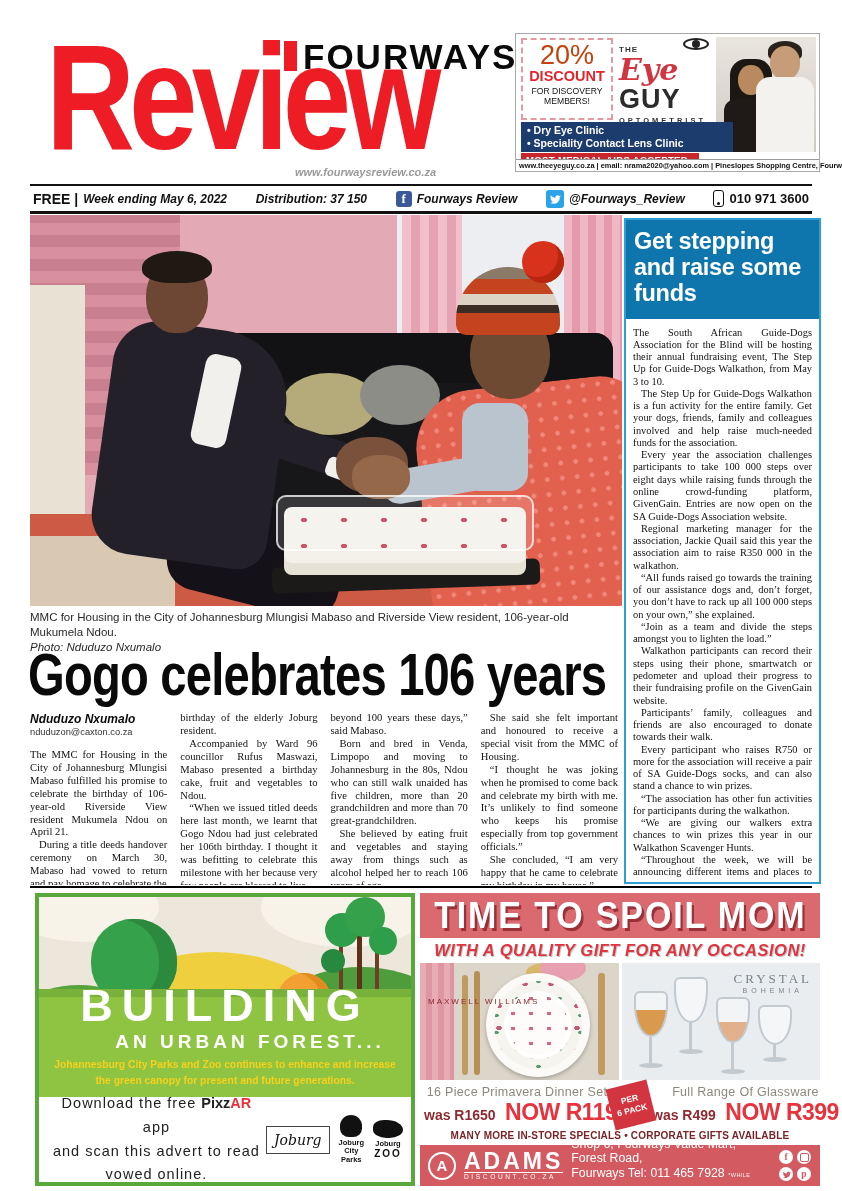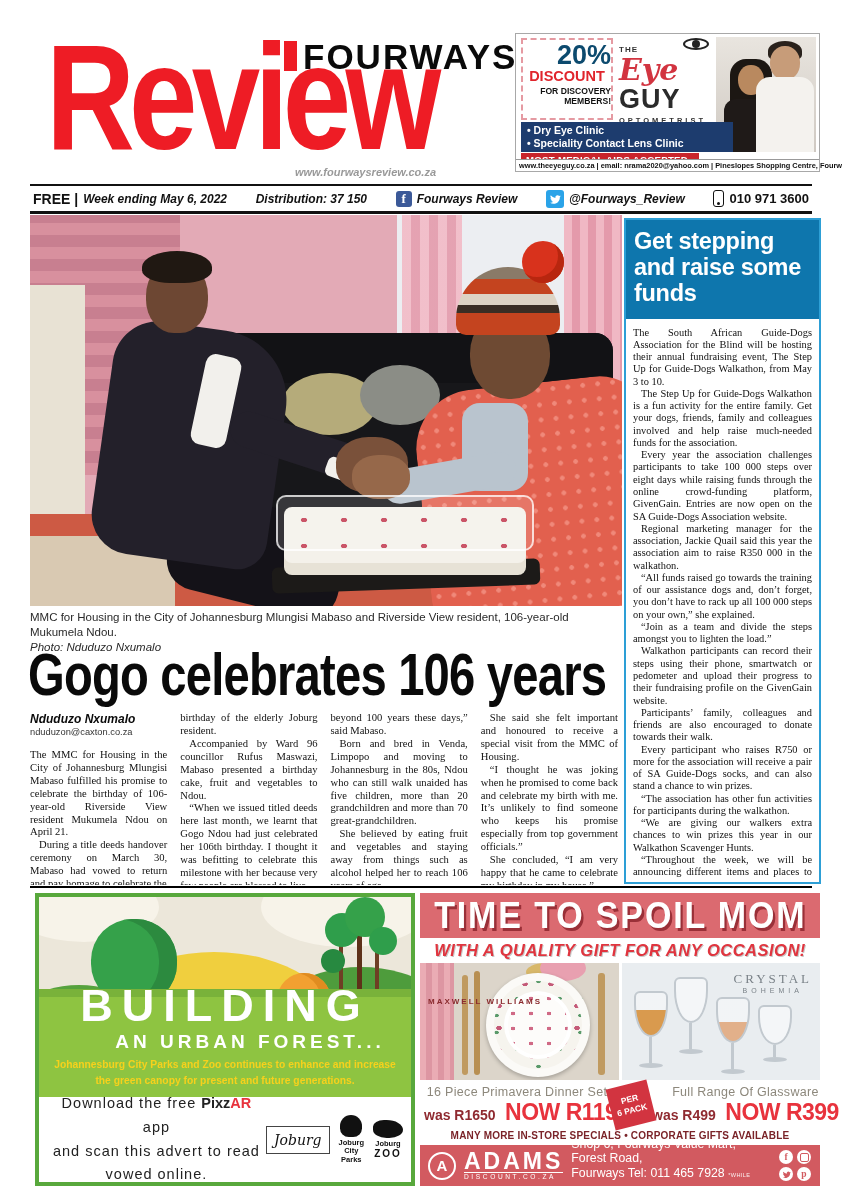--- a/index.html
+++ b/index.html
@@ -14,23 +14,23 @@
             transform-origin:left top; white-space:nowrap; }
   .fourways-bar { left:284px; top:41px; width:13px; height:30px; background:#ee1c25; }
   .fourways { left:303px; top:37px; font-size:35px; font-weight:800; color:#0a0a0a; letter-spacing:2px; }
   .website { left:295px; top:166px; width:210px; text-align:left; font-size:11px;
              font-weight:700; font-style:italic; color:#999; }
 
   
   .eyeguy { left:515px; top:33px; width:305px; height:139px; border:1px solid #a8a8a8; background:#fff; }
   .eg-disc { position:absolute; left:5px; top:4px; width:92px; height:82px;
              border:2px dashed #e59aa2; text-align:center; padding-top:2px; }
-  .eg-20 { font-size:27px; font-weight:700; color:#0c4a6e; line-height:1;text-align:right; }
+  .eg-20 { font-size:27px; font-weight:400; color:#c2410c; line-height:1; }
   .eg-discount { font-size:14.5px; font-weight:800; color:#e0252c; line-height:1.1; }
-  .eg-members { font-size:8.6px; font-weight:700; color:#111; line-height:1.15; margin-top:2px;text-align:right; }
+  .eg-members { font-size:8.6px; font-weight:400; color:#111; line-height:1.15; margin-top:2px; }
   .eg-brand { position:absolute; left:103px; top:4px; width:110px; }
   .eg-the { font-size:8px; font-weight:700; color:#333; letter-spacing:1px; }
   .eg-eye { font-family:"DejaVu Serif",serif; font-style:italic; font-size:30px;
             font-weight:700; color:#d23440; line-height:0.9; display:inline-block; }
   .eg-guy { font-size:27px; font-weight:600; color:#2b2b2b; letter-spacing:1px;
             display:inline-block; vertical-align:6px; }
   .eg-eyeicon { position:absolute; left:64px; top:0px; width:26px; height:12px;
                 border:2px solid #222; border-radius:50%; }
   .eg-eyeicon::after { content:""; position:absolute; left:7px; top:0px; width:8px; height:8px;
                 background:#222; border-radius:50%; }
@@ -249,21 +249,21 @@
                background-image:radial-gradient(#c45a78 2.5px, transparent 3px),
                                 radial-gradient(#5a9a6a 2px, transparent 2.5px);
                background-size:26px 22px, 21px 17px;
                box-shadow:inset 0 0 0 8px #fbfaf7, 0 2px 4px rgba(0,0,0,.25); }
   .pd-plate-sm { position:absolute; left:84px; top:28px; width:68px; height:68px;
                background:#fdfcfa; border-radius:50%;
                background-image:radial-gradient(#d06a86 2px, transparent 2.5px);
                background-size:18px 15px; box-shadow:inset 0 0 0 4px #fff; }
   .pd-flower { position:absolute; left:120px; top:-8px; width:46px; height:26px;
                background:#e8a0b0; border-radius:50%; box-shadow:-18px 4px 0 -4px #d8b86a; }
-  .pd-brand { position:absolute; left:8px; top:34px; font-size:8px; font-weight:700;
+  .pd-brand { position:absolute; left:8px; top:34px; font-size:8px; font-weight:400;
                color:#8a2a2e; letter-spacing:2px; line-height:1.3; }
   .panel-glass { background:#e9edf0; }
   .gl-brand { position:absolute; right:8px; top:8px; text-align:center; color:#7a8288; }
   .gl-brand-top { font-family:"Liberation Serif",serif; font-size:13px; letter-spacing:3px; }
   .gl-brand-sub { font-size:7px; letter-spacing:4px; }
   .glass { position:absolute; }
   .g-bowl { width:34px; height:46px; border:2px solid #c2c9cf; background:rgba(255,255,255,.5);
             border-radius:6px 6px 50% 50% / 6px 6px 70% 70%; }
   .g-bowl.amber { background:linear-gradient(180deg,rgba(255,255,255,.4) 0 40%,#d99a4e 40%); }
   .g-bowl.rose { background:linear-gradient(180deg,rgba(255,255,255,.4) 0 55%,#e2b08a 55%); }

